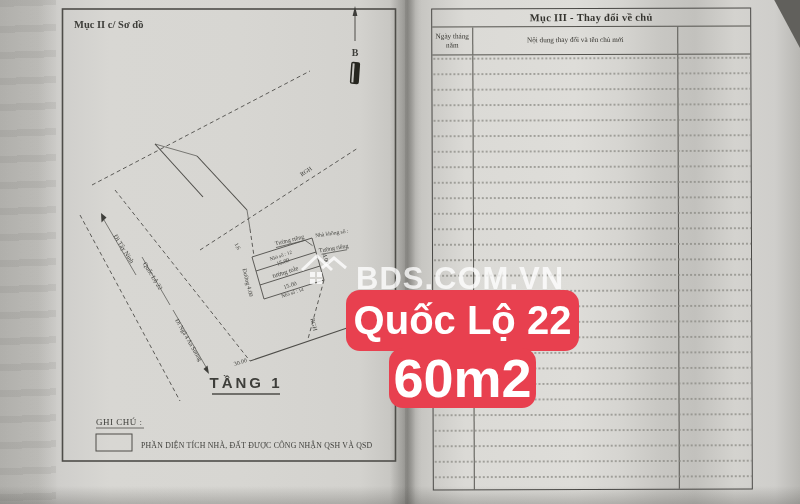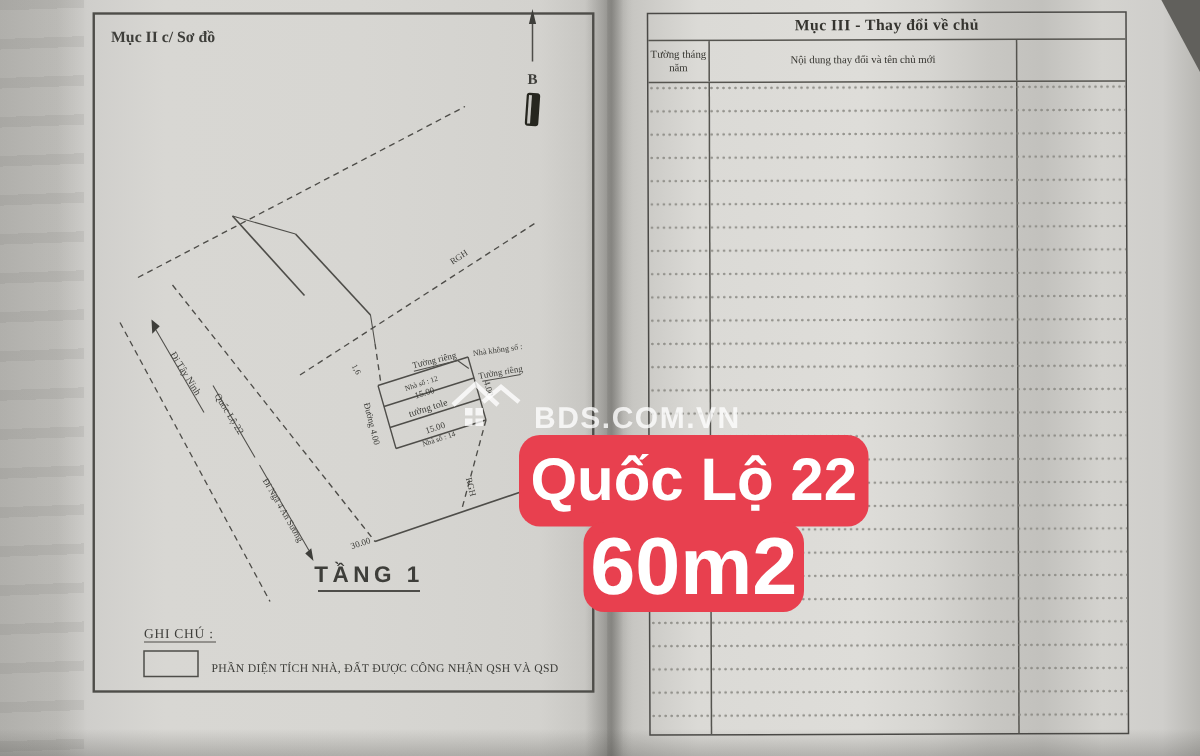--- a/index.html
+++ b/index.html
@@ -67,21 +67,21 @@
     opacity:.85;
   }
   
   .watermark{
     position:absolute;left:300px;top:242px;height:50px;
     display:flex;align-items:center;gap:6px;
     color:rgba(255,255,255,0.78);
   }
   .watermark-text{
     font-family:"Liberation Sans", sans-serif;font-weight:bold;
-    font-size:20px;letter-spacing:1px;margin-top:24px;
+    font-size:31px;letter-spacing:1px;margin-top:24px;
   }
   .badge{
     position:absolute;background:#e8404f;border-radius:14px;
     display:flex;align-items:center;justify-content:center;
     font-family:"Liberation Sans", sans-serif;font-weight:bold;color:#ffffff;
   }
   .badge1{left:346px;top:290px;width:233px;height:61px;font-size:40px;}
   .badge2{left:389px;top:348px;width:147px;height:60px;font-size:54px;}
 </style>
 </head>
@@ -89,21 +89,21 @@
 
 <div class="left-page">
   <div class="left-edge-texture"></div>
 </div>
 
 <div class="right-page">
   <div class="changes-table">
     <div class="tbl-title">Mục III - Thay đổi về chủ</div>
     <div class="tbl-head">
       <div class="c1 hcell">
-        <span>Tường tháng</span>
+        <span>Ngày tháng</span>
         <span>năm</span>
       </div>
       <div class="c2 hcell">
         <span>Nội dung thay đổi và tên chủ mới</span>
       </div>
     </div>
     <div class="tbl-body">
       <div class="c1"></div>
       <div class="c2"></div>
       <div class="c3"></div>

